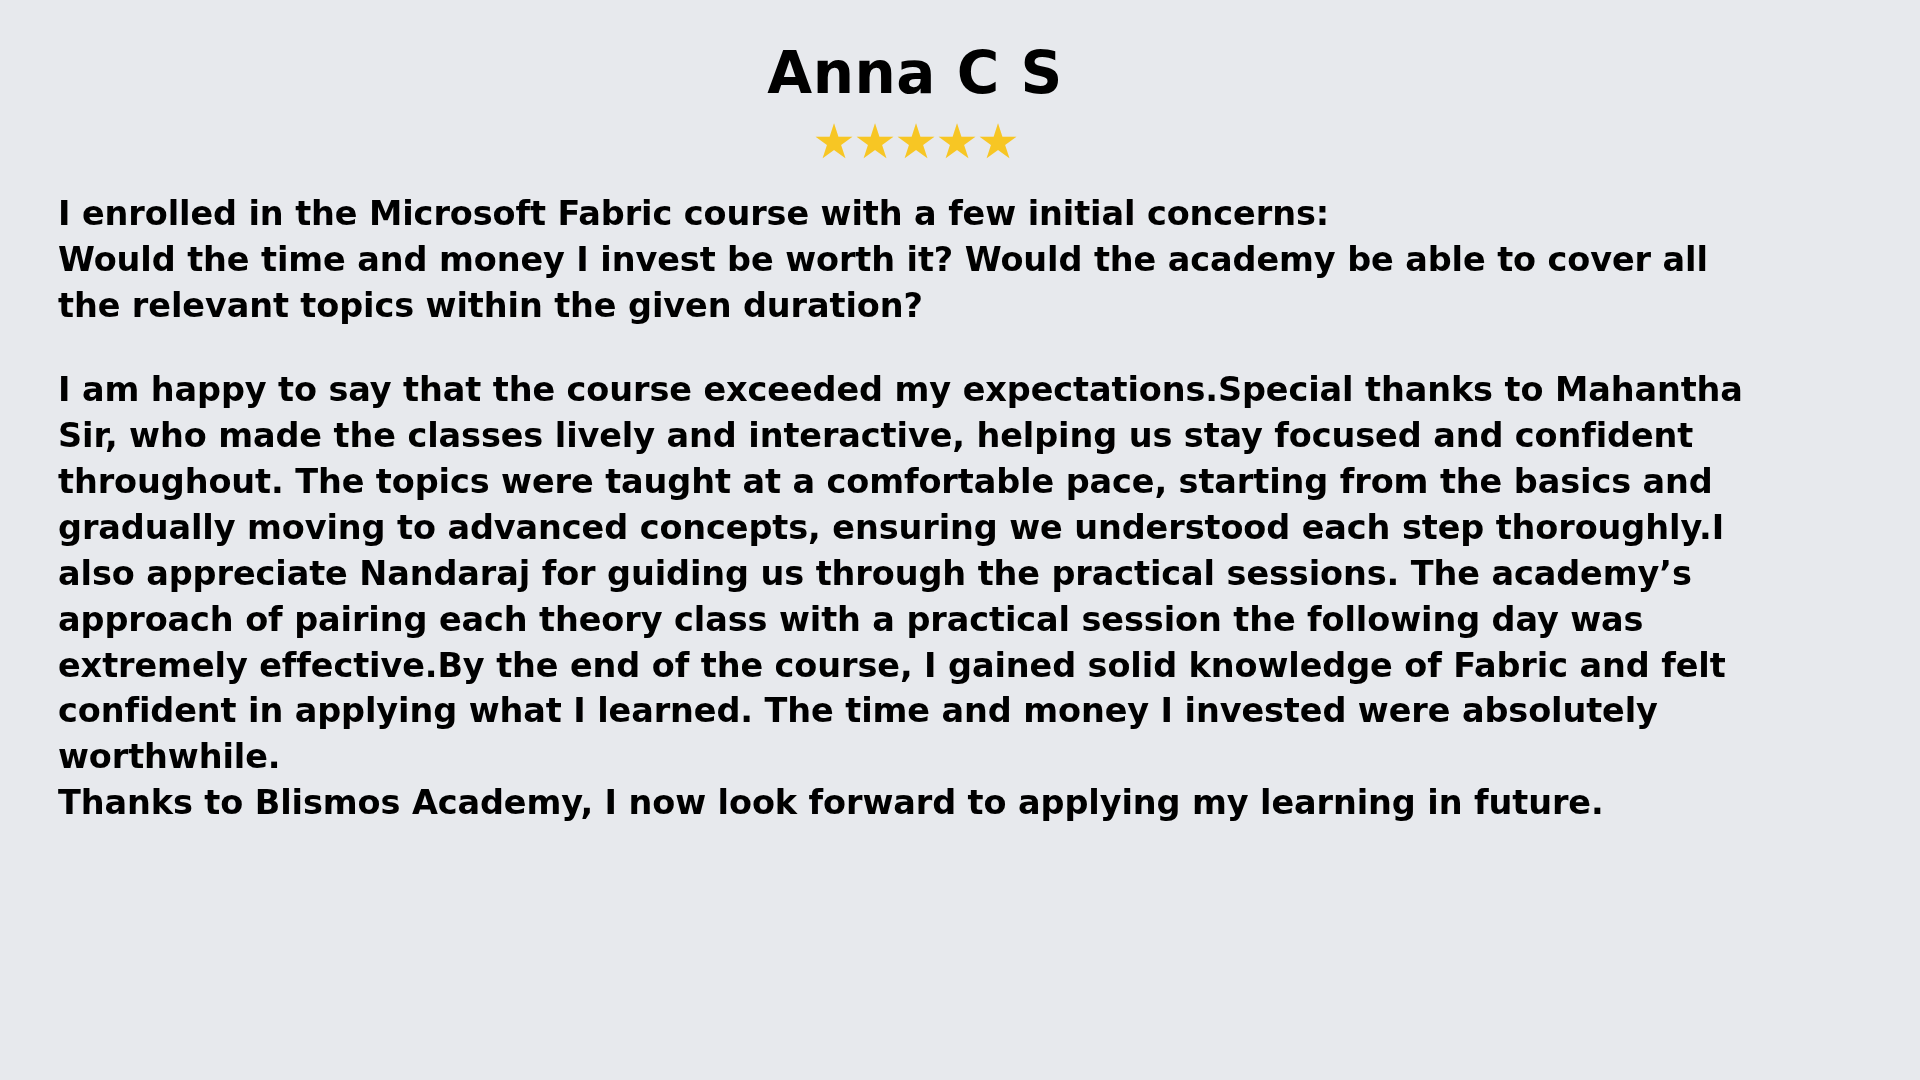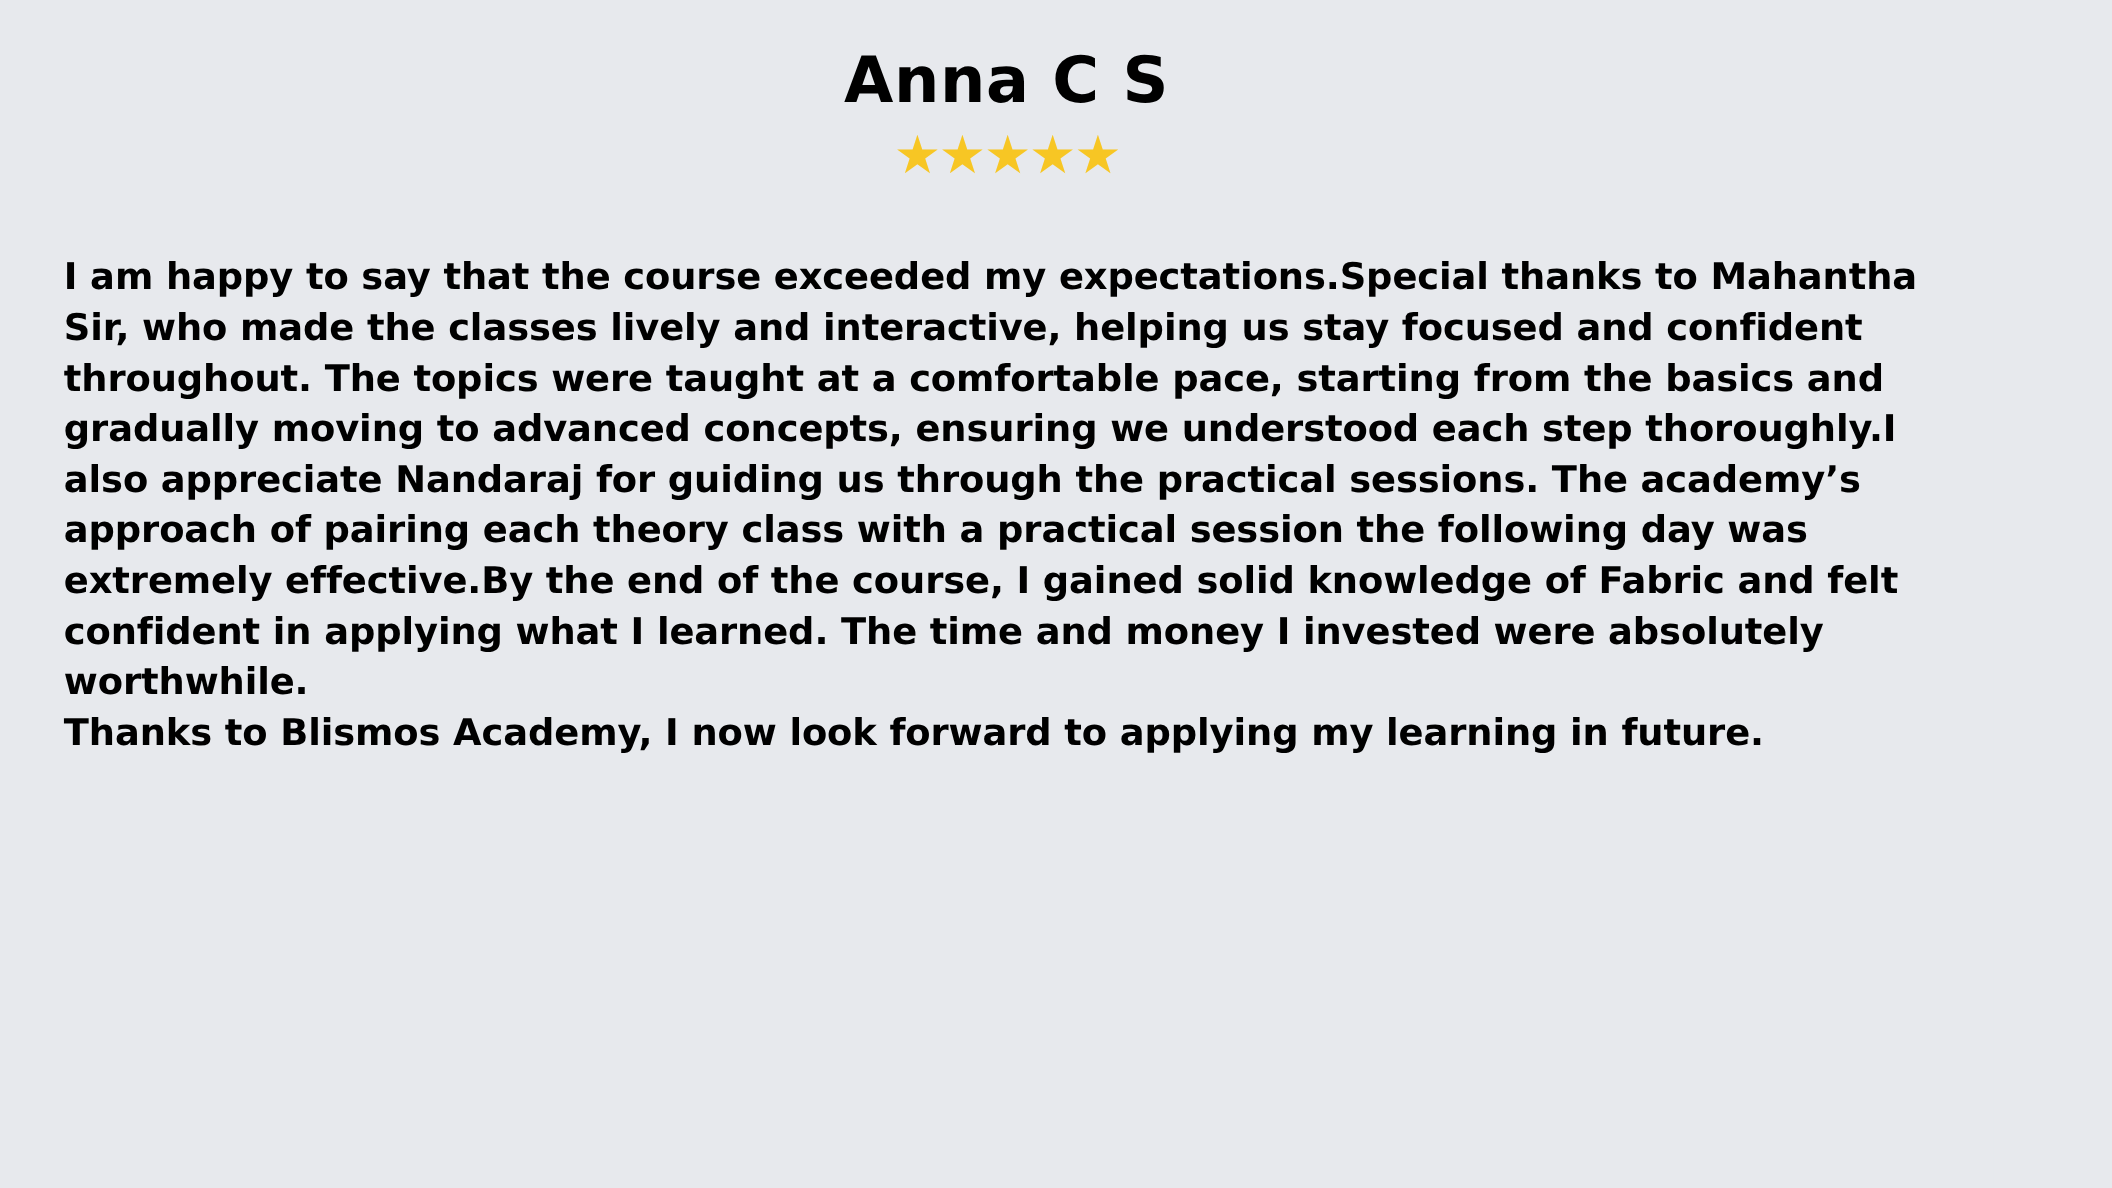--- a/index.html
+++ b/index.html
@@ -64,18 +64,20 @@
 
 <div class="review-card">
 
   <h1 class="reviewer-name">Anna C S</h1>
 
   <div class="stars">
     <span class="star">★</span><span class="star">★</span><span class="star">★</span><span class="star">★</span><span class="star">★</span>
   </div>
 
   <div class="review-body">
+    <p class="para">I enrolled in the Microsoft Fabric course with a few initial concerns:
+Would the time and money I invest be worth it? Would the academy be able to cover all the relevant topics within the given duration?</p>
     <div class="para-gap"></div>
     <p class="para">I am happy to say that the course exceeded my expectations.Special thanks to Mahantha Sir, who made the classes lively and interactive, helping us stay focused and confident throughout. The topics were taught at a comfortable pace, starting from the basics and gradually moving to advanced concepts, ensuring we understood each step thoroughly.I also appreciate Nandaraj for guiding us through the practical sessions. The academy’s approach of pairing each theory class with a practical session the following day was extremely effective.By the end of the course, I gained solid knowledge of Fabric and felt confident in applying what I learned. The time and money I invested were absolutely worthwhile.
 Thanks to Blismos Academy, I now look forward to applying my learning in future.</p>
   </div>
 
 </div>
 
 </body></html>

